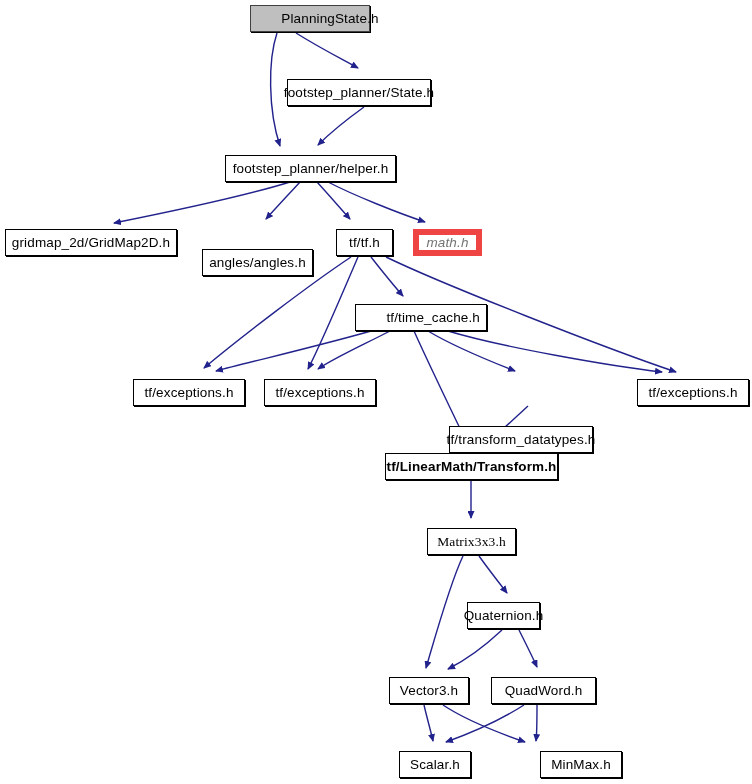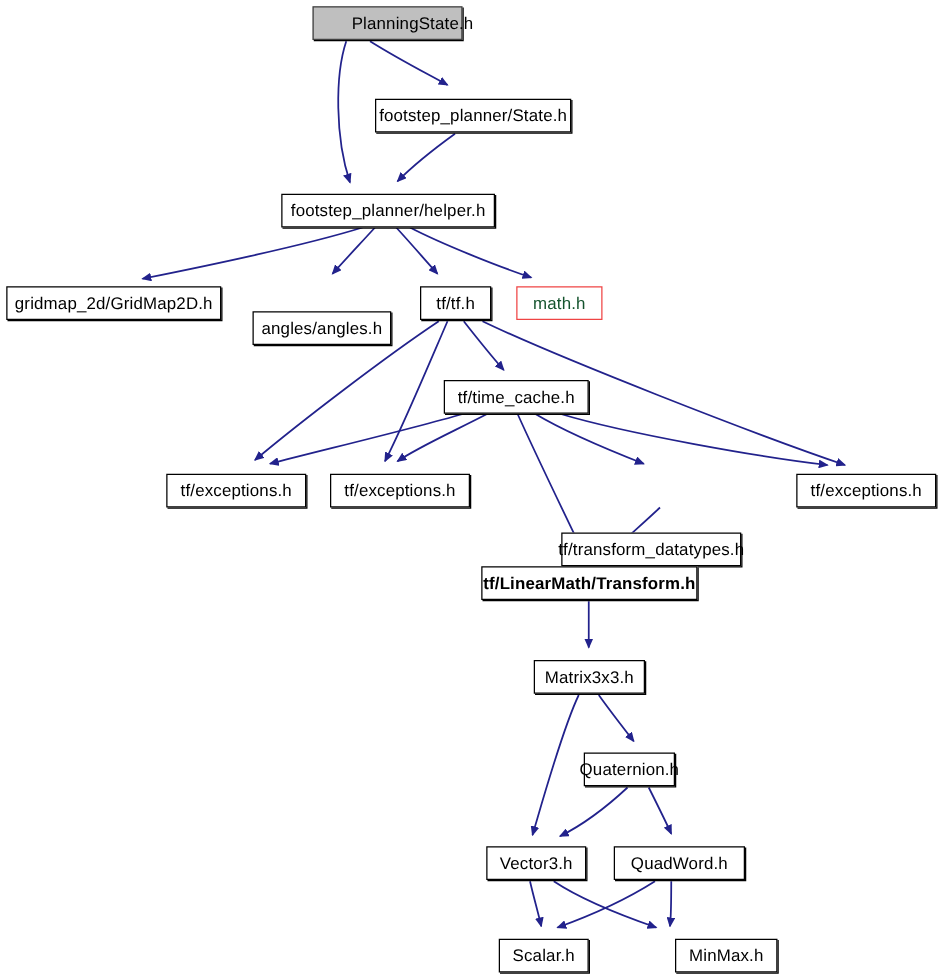--- a/index.html
+++ b/index.html
@@ -44,24 +44,25 @@
     background: #bfbfbf;
     border-color: #404040;
     border-width: 1px;
     box-shadow: 1px 1px 0 0 #000000;
     padding-left: 40px;
   }
   .node.normal {
     box-shadow: 1px 1px 0 0 #000000;
   }
   .node.external {
-    border: 1px solid #ef4444;
+    border: 6px solid #ef4444;
     background: #ffffff;
-    color: #14532d;
+    color: #737373;
     box-shadow: none;
+    font-style: italic;
   }
   .node-label {
     display: block;
     padding: 0 6px;
   }
 </style>
 </head>
 <body>
 
 <div id="graph">
@@ -97,57 +98,57 @@
         <path d="M 424,705 C 427,718 431,732 433,741" fill="none" stroke="#22228c" stroke-width="1.4" marker-end="url(#arrowhead)"></path>
         <path d="M 443,705 C 464,719 499,733 525,742" fill="none" stroke="#22228c" stroke-width="1.4" marker-end="url(#arrowhead)"></path>
         <path d="M 524,705 C 502,719 471,733 446,742" fill="none" stroke="#22228c" stroke-width="1.4" marker-end="url(#arrowhead)"></path>
         <path d="M 537,705 C 537,718 537,732 536,741" fill="none" stroke="#22228c" stroke-width="1.4" marker-end="url(#arrowhead)"></path>
       </g>
   </svg>
   <div id="nodes-group">
       <div class="node root" style="left: 250px; top: 5px; width: 120px;">
         <span class="node-label">PlanningState.h</span>
       </div>
-      <div class="node normal" style="left: 300px; top: 79px; width: 157px;">
+      <div class="node normal" style="left: 287px; top: 79px; width: 144px;">
         <span class="node-label">footstep_planner/State.h</span>
       </div>
       <div class="node normal" style="left: 225px; top: 155px; width: 171px;">
         <span class="node-label">footstep_planner/helper.h</span>
       </div>
       <div class="node normal" style="left: 5px; top: 229px; width: 172px;">
         <span class="node-label">gridmap_2d/GridMap2D.h</span>
       </div>
       <div class="node normal" style="left: 202px; top: 229px; width: 111px; margin-top: 20px;">
         <span class="node-label">angles/angles.h</span>
       </div>
       <div class="node normal" style="left: 336px; top: 229px; width: 57px;">
         <span class="node-label">tf/tf.h</span>
       </div>
       <div class="node external" style="left: 413px; top: 229px; width: 69px;">
         <span class="node-label">math.h</span>
       </div>
-      <div class="node normal" style="left: 355px; top: 304px; width: 116px;">
+      <div class="node normal" style="left: 355px; top: 304px; width: 132px; justify-content: flex-end;">
         <span class="node-label">tf/time_cache.h</span>
       </div>
       <div class="node normal" style="left: 133px; top: 379px; width: 112px;">
         <span class="node-label">tf/exceptions.h</span>
       </div>
       <div class="node normal" style="left: 264px; top: 379px; width: 112px;">
         <span class="node-label">tf/exceptions.h</span>
       </div>
       <div class="node normal" style="left: 449px; top: 379px; width: 144px; margin-top: 47px;">
         <span class="node-label">tf/transform_datatypes.h</span>
       </div>
       <div class="node normal" style="left: 637px; top: 379px; width: 112px;">
         <span class="node-label">tf/exceptions.h</span>
       </div>
       <div class="node normal" style="left: 385px; top: 453px; width: 173px; font-weight: bold;">
         <span class="node-label">tf/LinearMath/Transform.h</span>
       </div>
-      <div class="node normal" style="left: 427px; top: 528px; width: 89px;">
+      <div class="node normal" style="left: 427px; top: 528px; width: 89px; font-family: Liberation Serif, serif;">
         <span class="node-label">Matrix3x3.h</span>
       </div>
       <div class="node normal" style="left: 467px; top: 602px; width: 73px;">
         <span class="node-label">Quaternion.h</span>
       </div>
       <div class="node normal" style="left: 389px; top: 677px; width: 80px; text-align: center;">
         <span class="node-label">Vector3.h</span>
       </div>
       <div class="node normal" style="left: 491px; top: 677px; width: 105px;">
         <span class="node-label">QuadWord.h</span>

